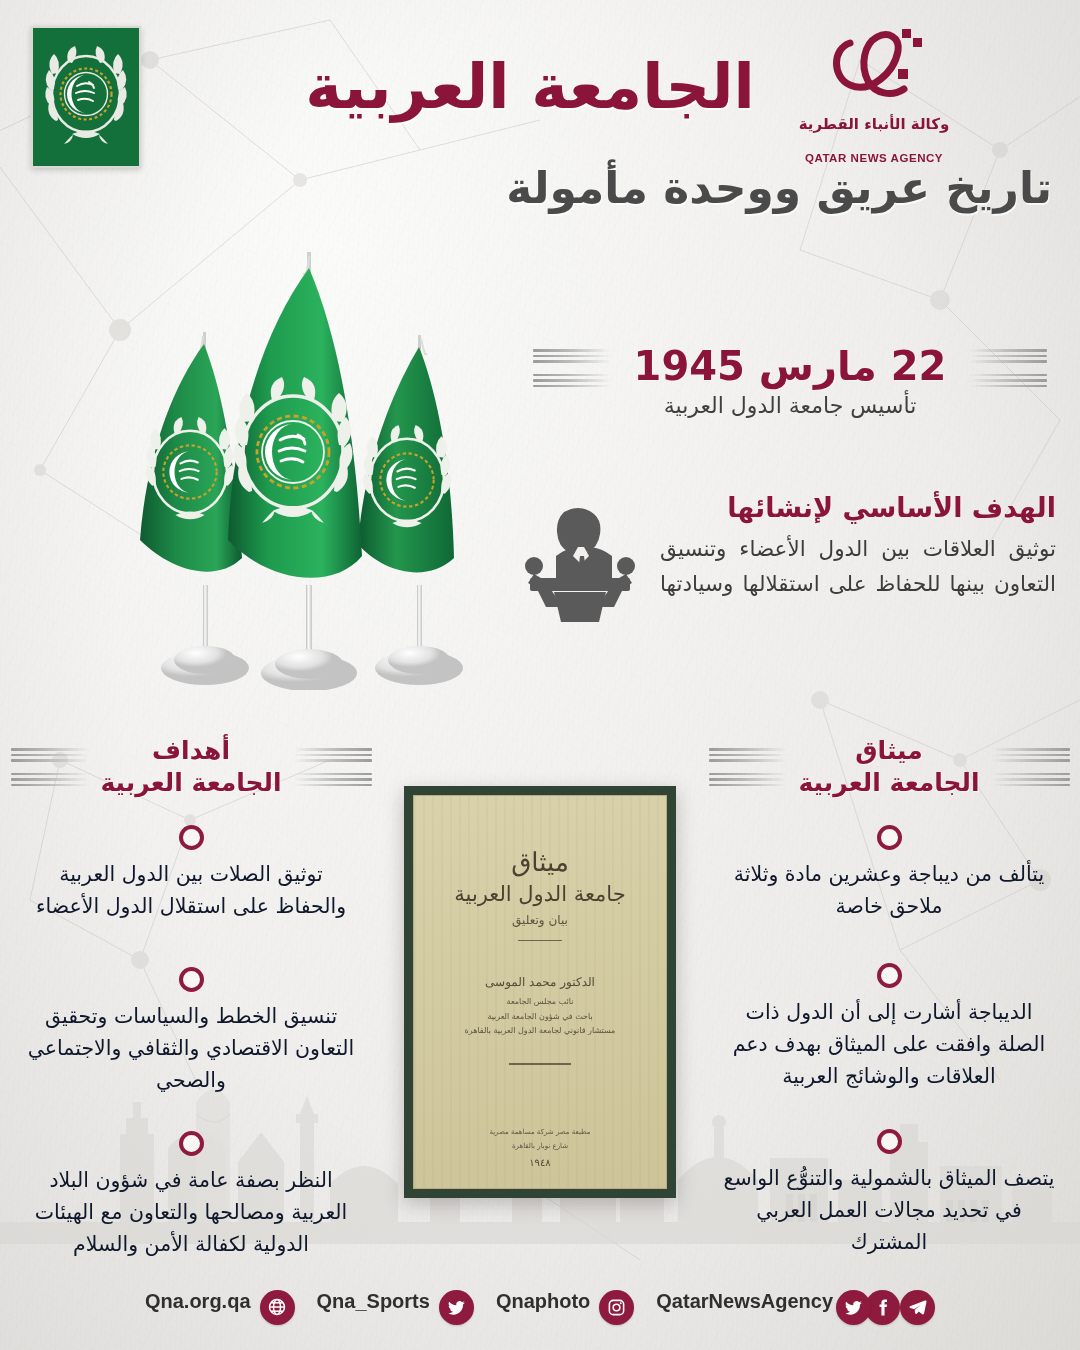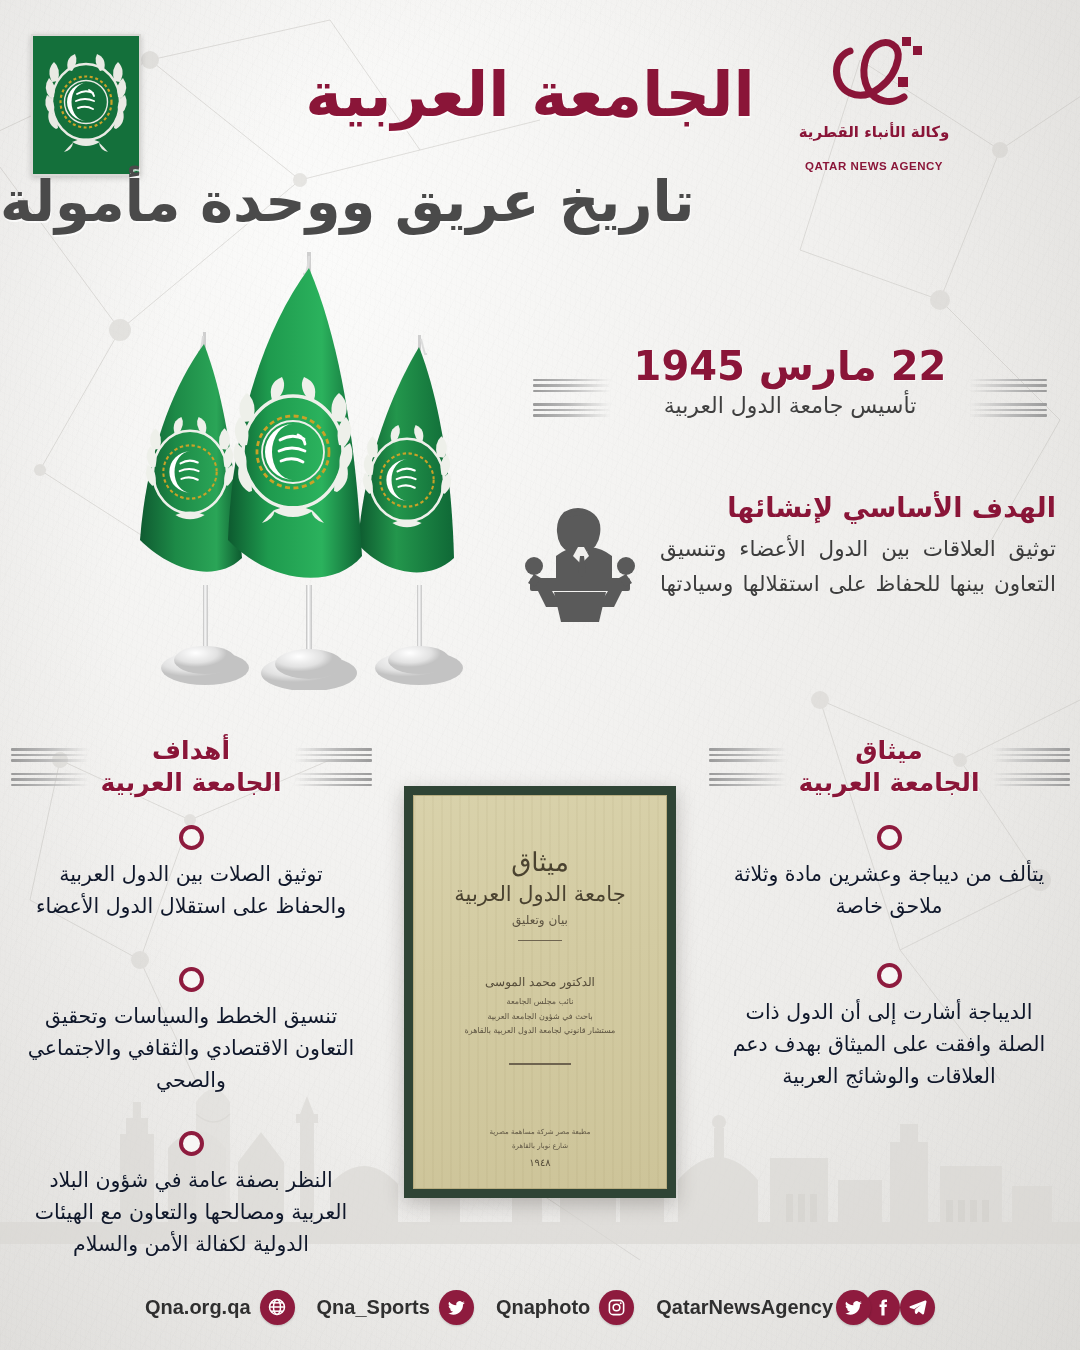--- a/index.html
+++ b/index.html
@@ -24,21 +24,21 @@
       repeating-linear-gradient(-63deg, rgba(140,140,140,.04) 0 1px, transparent 1px 11px),
       repeating-linear-gradient(93deg, rgba(160,160,160,.03) 0 1px, transparent 1px 5px);
   }
   .bg-net{position:absolute;inset:0;opacity:.55;}
   .bg-vignette{
     position:absolute;inset:0;
     background:radial-gradient(ellipse at 50% 45%, rgba(0,0,0,0) 55%, rgba(120,115,110,.10) 100%);
   }
 
   
-  .header{position:absolute;top:8px;left:0;width:976px;height:240px;}
+  .header{position:absolute;top:0;left:0;width:976px;height:240px;}
   .al-badge{
     position:absolute;left:31px;top:26px;width:106px;height:138px;
     background:#14703b;border:2px solid #d9d8d5;
     box-shadow:0 2px 6px rgba(0,0,0,.18);
     display:flex;align-items:center;justify-content:center;
   }
   .al-badge svg{display:block;}
   .qna-logo{position:absolute;right:22px;top:22px;width:160px;height:140px;text-align:center;}
   .qna-mark{height:92px;display:flex;align-items:center;justify-content:center;}
   .qna-ar{
@@ -50,40 +50,40 @@
     line-height:1.2;margin-top:19px;font-family:"Liberation Sans",sans-serif;
   }
   .title-main{
     position:absolute;top:56px;left:0;width:1080px;text-align:center;
     font-size:62px;font-weight:bold;color:#8a1538;
     letter-spacing:-1px;line-height:1;
     text-shadow:1px 2px 0 rgba(255,255,255,.75);
     padding-right:20px;box-sizing:border-box;
   }
   .title-sub{
-    position:absolute;top:166px;left:0;width:1080px;text-align:left;
-    font-size:56px;font-weight:bold;color:#4a4a4a;
+    position:absolute;top:166px;left:0;width:1080px;text-align:right;
+    font-size:44px;font-weight:bold;color:#4a4a4a;
     letter-spacing:-.5px;line-height:1;
     text-shadow:1px 2px 0 rgba(255,255,255,.7);
     padding-right:28px;box-sizing:border-box;
   }
 
   
   .flags{position:absolute;left:110px;top:240px;width:400px;height:450px;}
 
   
   .stripes{width:78px;height:46px;display:flex;flex-direction:column;justify-content:center;gap:3px;}
   .stripes i{display:block;height:2.5px;border-radius:1px;}
   .stripes.to-left i{background:linear-gradient(to left,#9a9a9a 0%,#b9b9b9 45%,rgba(185,185,185,0) 100%);}
   .stripes.to-right i{background:linear-gradient(to right,#9a9a9a 0%,#b9b9b9 45%,rgba(185,185,185,0) 100%);}
   .stripes i.gap{background:none;height:5px;}
 
   
   .date-block{position:absolute;right:10px;top:345px;width:560px;}
-  .date-row{display:flex;align-items:flex-end;justify-content:center;gap:14px;}
+  .date-row{display:flex;align-items:flex-start;justify-content:center;gap:14px;}
   .date-core{text-align:center;min-width:330px;}
   .date-big{
     font-size:40px;font-weight:bold;color:#8a1538;line-height:1.05;letter-spacing:-.5px;
     text-shadow:1px 1px 0 rgba(255,255,255,.6);
   }
   .date-cap{font-size:22px;color:#3f3f3f;line-height:1.35;margin-top:4px;}
 
   
   .purpose{position:absolute;right:0;top:492px;width:580px;display:flex;align-items:flex-start;}
   .purpose-text{width:420px;padding-right:24px;box-sizing:border-box;text-align:right;}
@@ -149,21 +149,21 @@
   }
 
   
   .skyline{position:absolute;left:0;bottom:88px;width:1080px;height:200px;opacity:.62;}
 
   
   .footer{
     position:absolute;left:0;bottom:0;width:1080px;height:86px;
     display:flex;align-items:center;justify-content:center;gap:0;
   }
-  .soc-group{display:flex;align-items:center;margin:0 11px;}
+  .soc-group{display:flex;align-items:flex-start;margin:0 11px;}
   .soc-icons{display:flex;align-items:center;}
   .soc-ic{
     width:35px;height:35px;border-radius:50%;background:#8e1b3e;
     display:flex;align-items:center;justify-content:center;
     margin-left:-6px;box-shadow:0 1px 2px rgba(0,0,0,.18);
   }
   .soc-ic:first-child{margin-left:0;}
   .soc-label{
     font-size:20px;color:#2f2f2f;font-weight:bold;margin-right:9px;
     font-family:"Liberation Sans",sans-serif;direction:ltr;
@@ -544,20 +544,24 @@
     </div>
 
     <div class="bullet-item" style="margin-top:26px;">
       <div class="ring"></div>
       <div class="bullet-text">يتألف من ديباجة وعشرين مادة وثلاثة ملاحق خاصة</div>
     </div>
     <div class="bullet-item" style="margin-top:40px;">
       <div class="ring"></div>
       <div class="bullet-text">الديباجة أشارت إلى أن الدول ذات الصلة وافقت على الميثاق بهدف دعم العلاقات والوشائج العربية</div>
     </div>
+    <div class="bullet-item" style="margin-top:36px;">
+      <div class="ring"></div>
+      <div class="bullet-text">يتصف الميثاق بالشمولية والتنوُّع الواسع في تحديد مجالات العمل العربي المشترك</div>
+    </div>
   </div>
 
   <div class="col col-left">
     <div class="col-head">
       <div class="stripes to-left">
         <i></i>
           <i></i>
           <i></i>
           <i class="gap"></i>
           <i></i>

